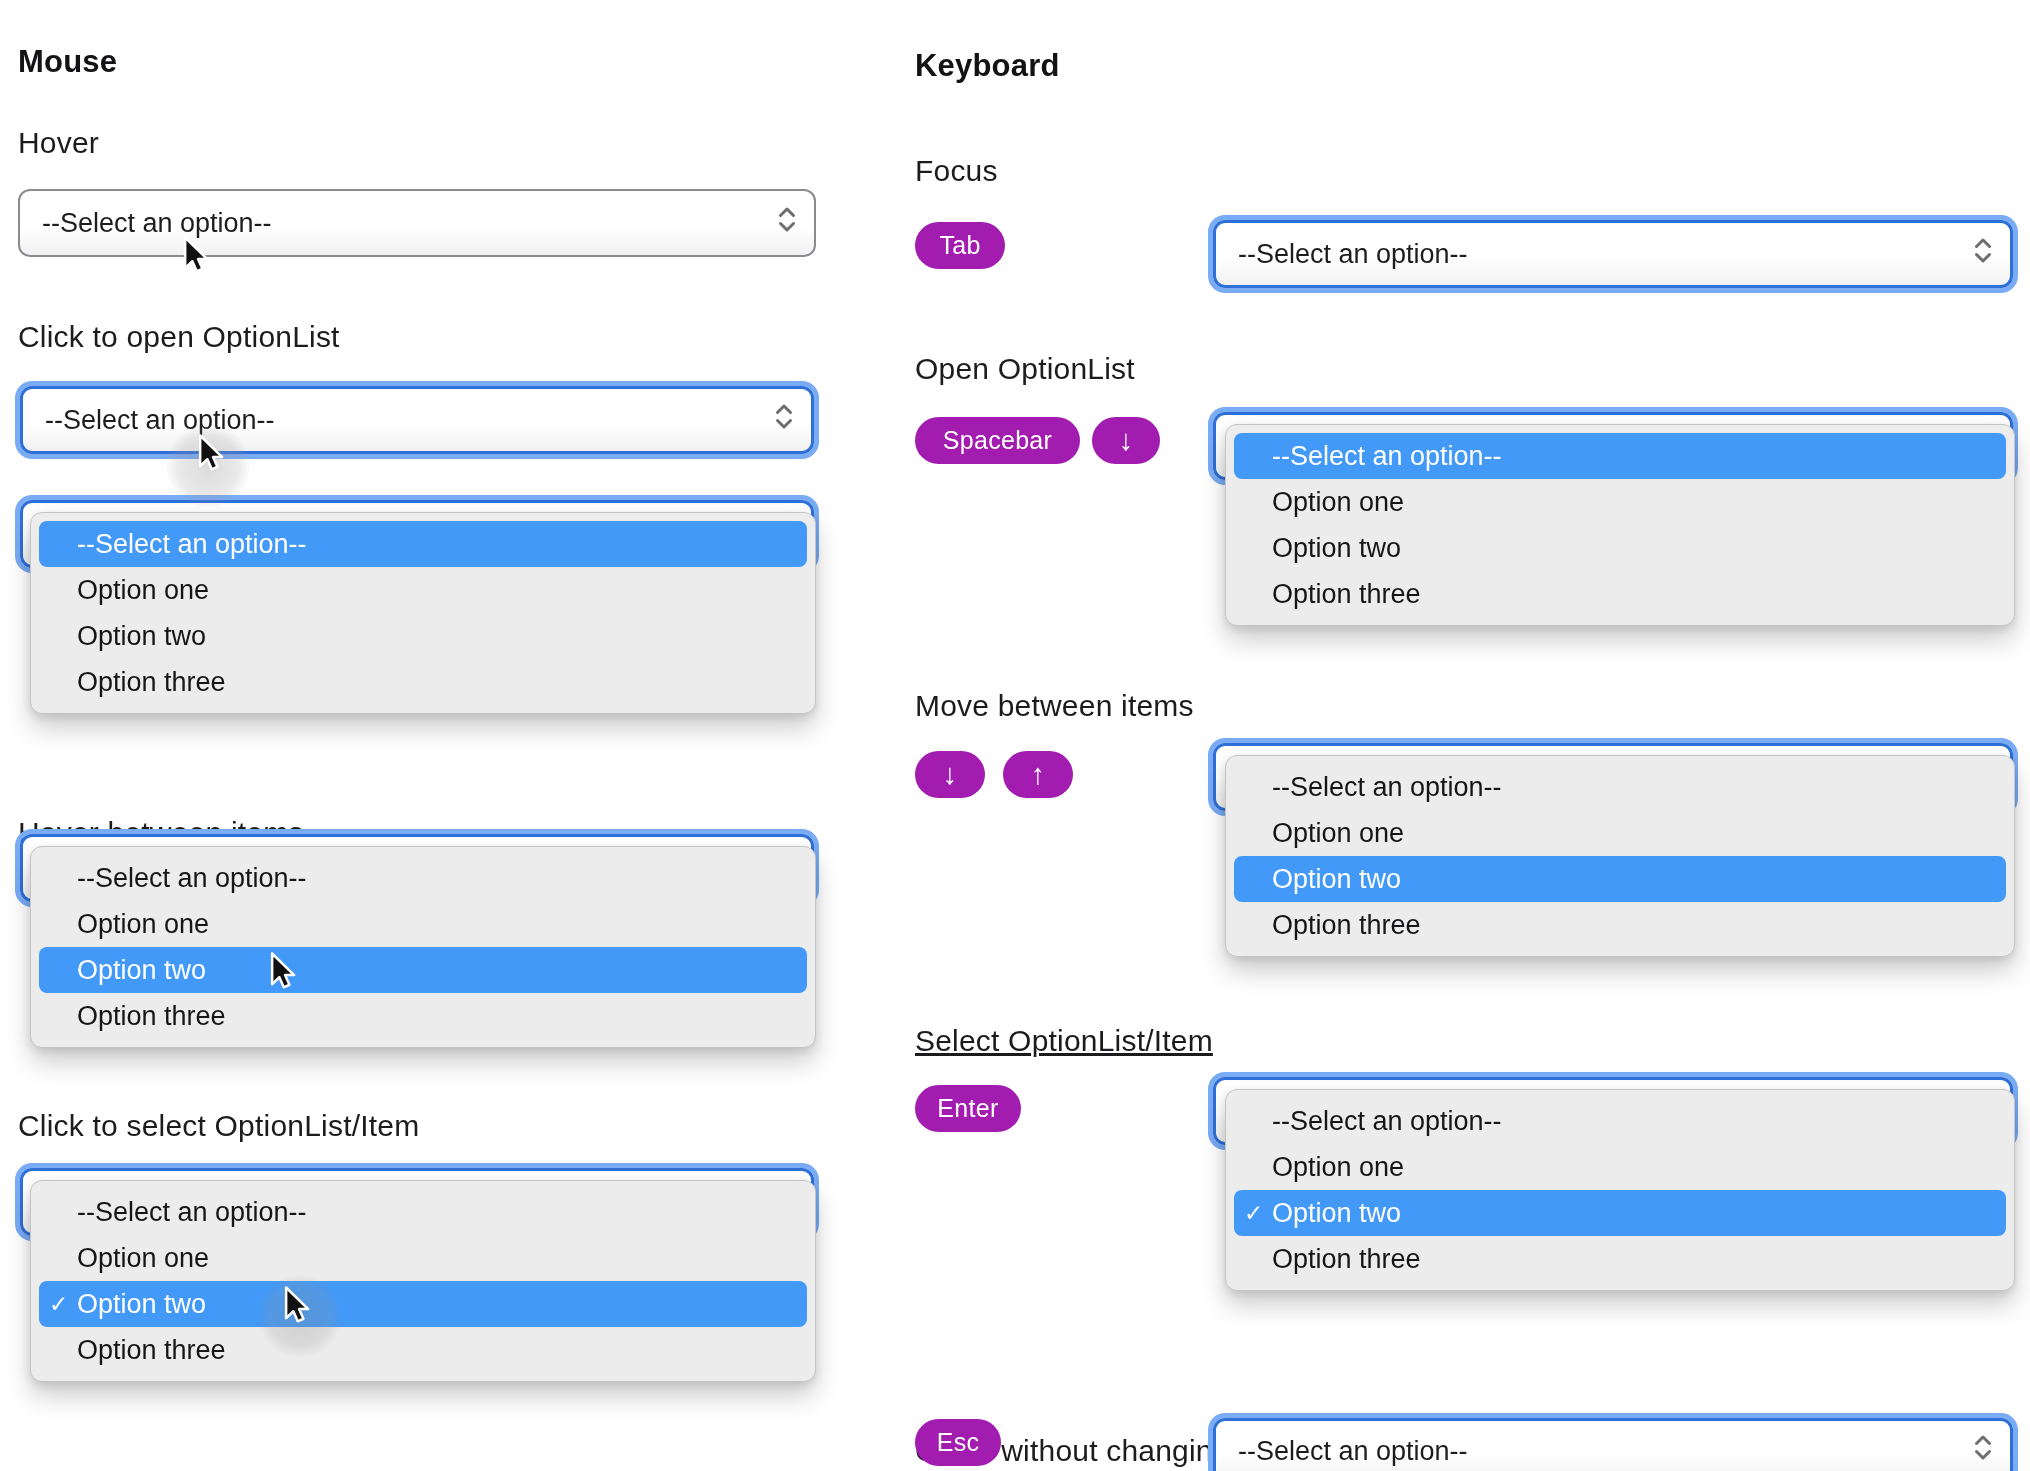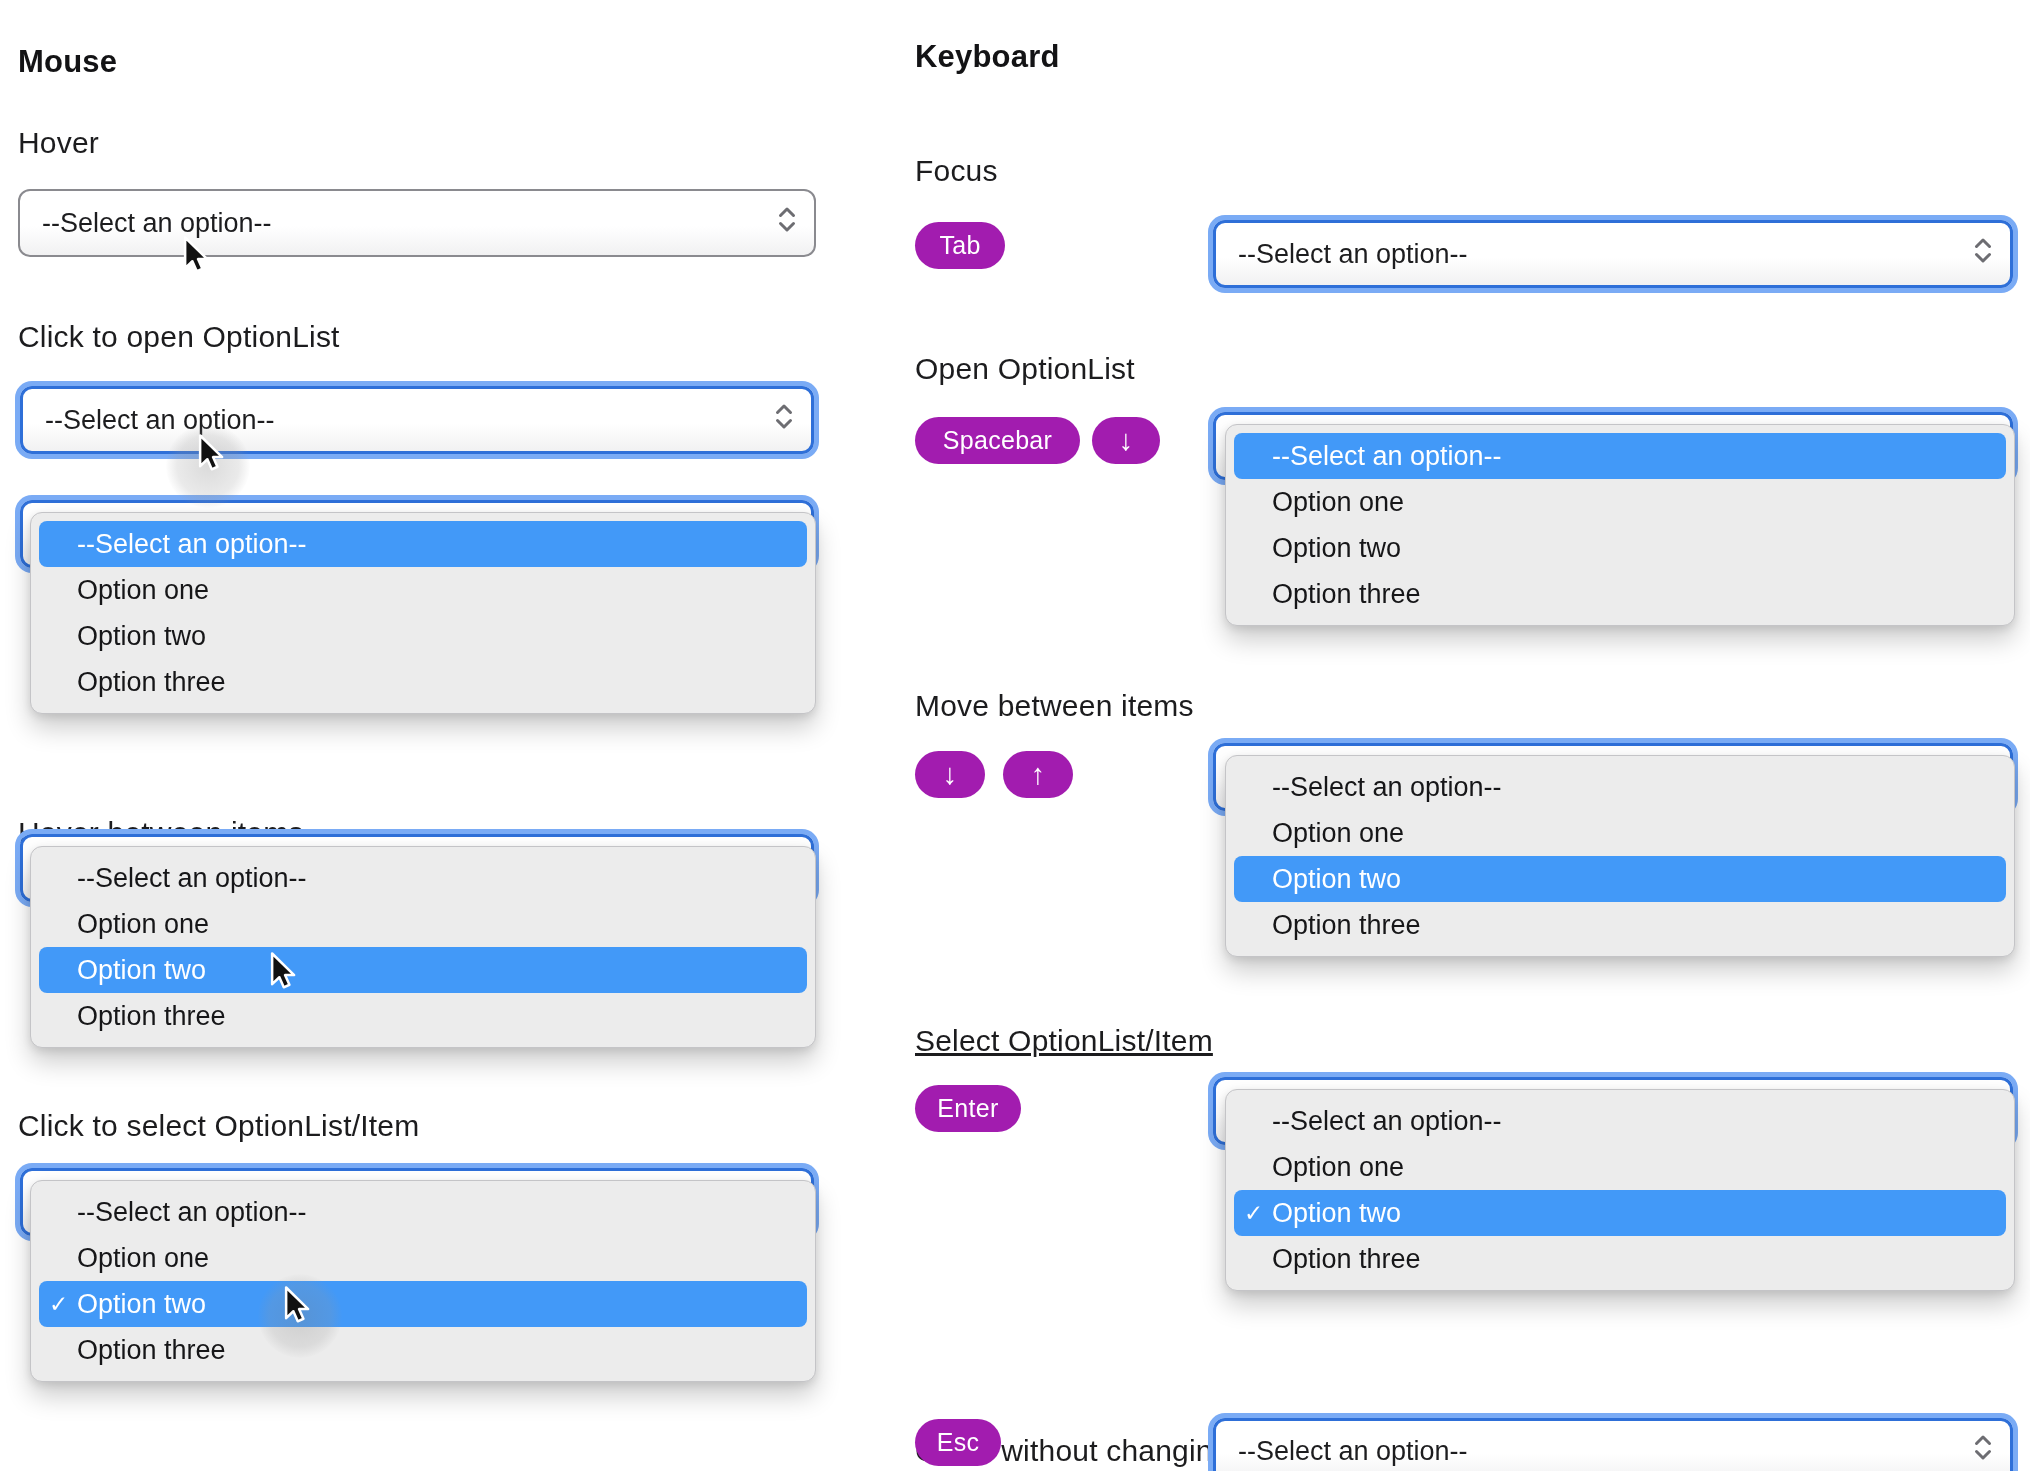--- a/index.html
+++ b/index.html
@@ -123,21 +123,21 @@
       <span class="check">✓</span>
       <span>Option two</span>
     </div>
     <div class="opt">Option three</div>
   </div>
   <div class="halo" style="left:258px;top:1240px;"></div>
   <svg class="cursor" style="left:272px;top:1248px;" width="44" height="44" viewBox="0 0 28 28">
     <path d="M9 3.5 L9 23 L13.6 18.6 L16.4 25 L20 23.4 L17.2 17.2 L23 17.2 Z" fill="#111" stroke="#fff" stroke-width="1.6" stroke-linejoin="round"></path>
   </svg>
 
-  <div class="h1" style="left:915px;top:5px;text-align:center;">Keyboard</div>
+  <div class="h1" style="left:915px;top:14px;text-align:center;">Keyboard</div>
 
   <div class="h2" style="left:915px;top:120px;">Focus</div>
   <div class="keypill" style="left:915px;top:188px;width:90px;">
     <span>Tab</span>
   </div>
   <div class="sel focused" style="left:1213px;top:186px;width:800px;">
     <span>--Select an option--</span>
     <span class="stepper">
       <svg viewBox="0 0 22 30" width="22" height="30">
           <path d="M4.5 11 L11 4.5 L17.5 11 M4.5 19 L11 25.5 L17.5 19" fill="none" stroke="#6d6d72" stroke-width="3" stroke-linecap="round" stroke-linejoin="round"></path>

